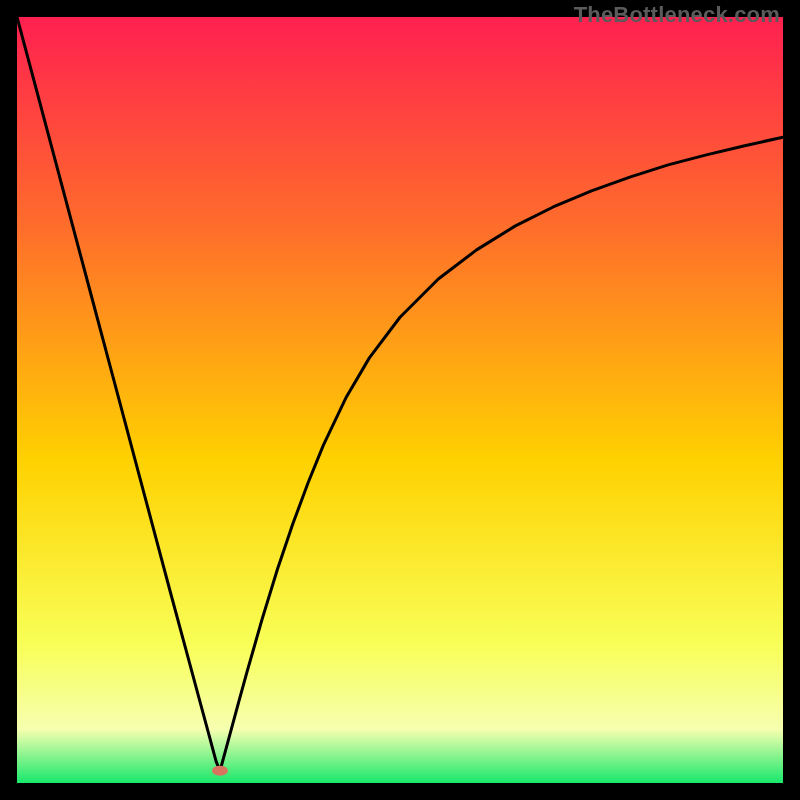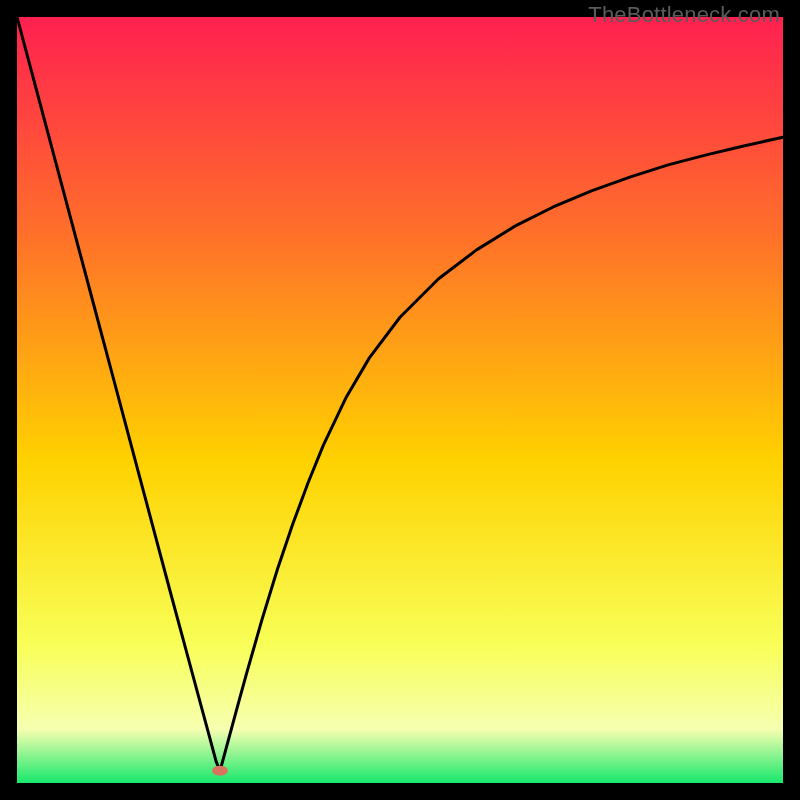--- a/index.html
+++ b/index.html
@@ -25,21 +25,21 @@
     top: 0;
     width: 766px;
     height: 766px;
   }
   .watermark {
     position: absolute;
     top: 2px;
     right: 20px;
     color: #5b5b5b;
     font-size: 22px;
-    font-weight: 400;
+    font-weight: 700;
     letter-spacing: 0.2px;
   }
 </style>
 </head>
 <body>
 
 <div class="frame">
   <svg class="plot-area" viewBox="0 0 766 766" preserveAspectRatio="none">
     <defs>
       <linearGradient id="bg-grad" x1="0" y1="0" x2="0" y2="1">

